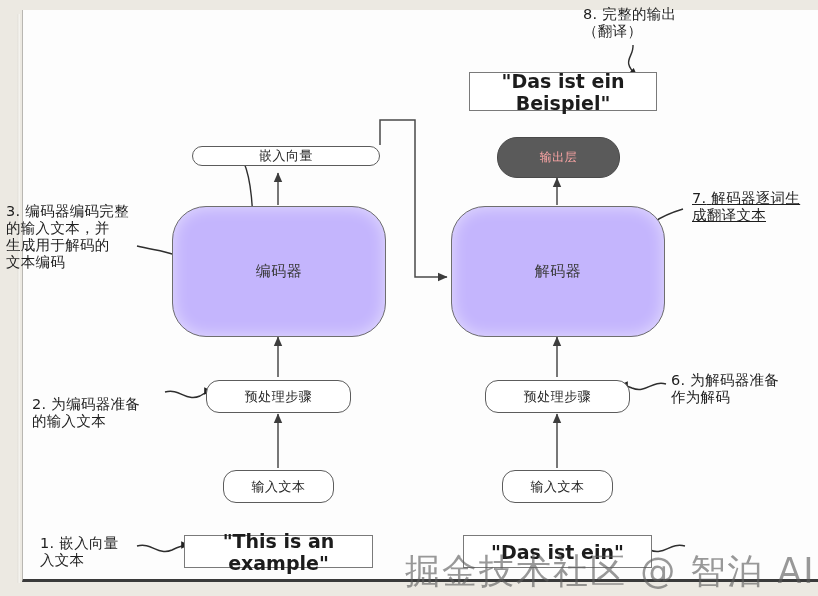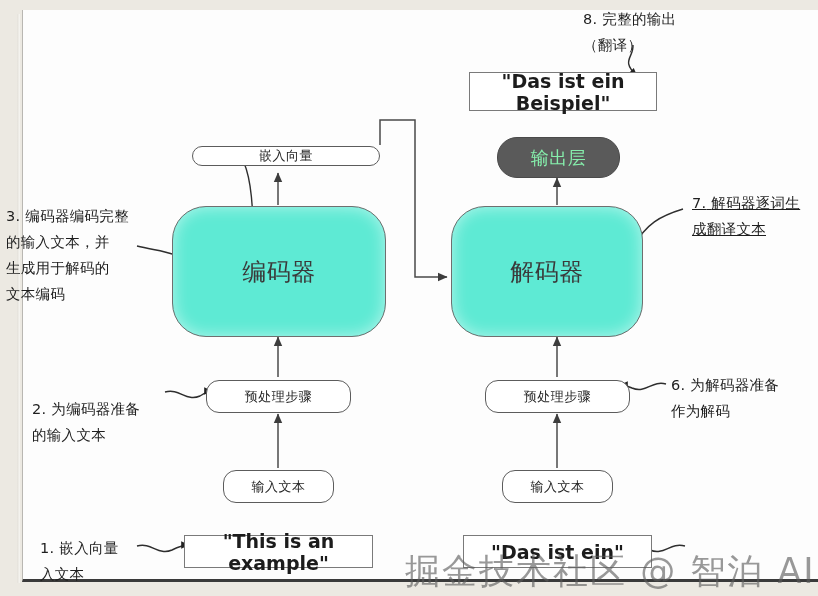--- a/index.html
+++ b/index.html
@@ -45,55 +45,55 @@
     position: absolute;
     box-sizing: border-box;
     display: flex;
     align-items: center;
     justify-content: center;
     text-align: center;
     color: #262626;
     letter-spacing: .5px;
   }
   .node-big {
-    background: #5eead4;
+    background: #c4b5fd;
     border: 1.4px solid #6f6f6f;
     border-radius: 34px;
-    font-size: 24px;
+    font-size: 15px;
     color: #3a3a3a;
     box-shadow: inset 0 0 16px rgba(255,255,255,.55);
   }
   .node-pill {
     background: #ffffff;
     border: 1.3px solid #5c5c5c;
     border-radius: 13px;
     font-size: 13px;
   }
   .node-dark {
     background: #5a5a5a;
     border: 1.3px solid #4a4a4a;
     border-radius: 20px;
-    color: #86efac;
-    font-size: 18px;
+    color: #fca5a5;
+    font-size: 12px;
   }
   .node-rect {
     background: #ffffff;
     border: 1.3px solid #7a7a7a;
     border-radius: 0;
     font-size: 19px;
     font-weight: 600;
     color: #1c1c1c;
     letter-spacing: 0;
   }
 
   
   .anno {
     position: absolute;
     font-size: 14.5px;
-    line-height: 26px;
+    line-height: 17px;
     color: #1e1e1e;
     white-space: pre-line;
     letter-spacing: .3px;
   }
   .anno .num { }
 
   
   .watermark {
     position: absolute;
     left: 405px; top: 548px;
@@ -183,21 +183,21 @@
   </div>
 
   <div class="node node-pill" style="left:502px; top:470px; width:111px; height:33px;">
     <span>输入文本</span>
   </div>
 
   <div class="node node-pill" style="left:485px; top:380px; width:145px; height:33px;">
     <span>预处理步骤</span>
   </div>
 
-  <div class="node node-big" style="left:451px; top:206px; width:192px; height:131px;">
+  <div class="node node-big" style="left:451px; top:206px; width:214px; height:131px;">
     <span>解码器</span>
   </div>
 
   <div class="node node-dark" style="left:497px; top:137px; width:123px; height:41px;">
     <span>输出层</span>
   </div>
 
   <div class="node node-rect" style="left:469px; top:72px; width:188px; height:39px;">
     <span>"Das ist ein Beispiel"</span>
   </div>

